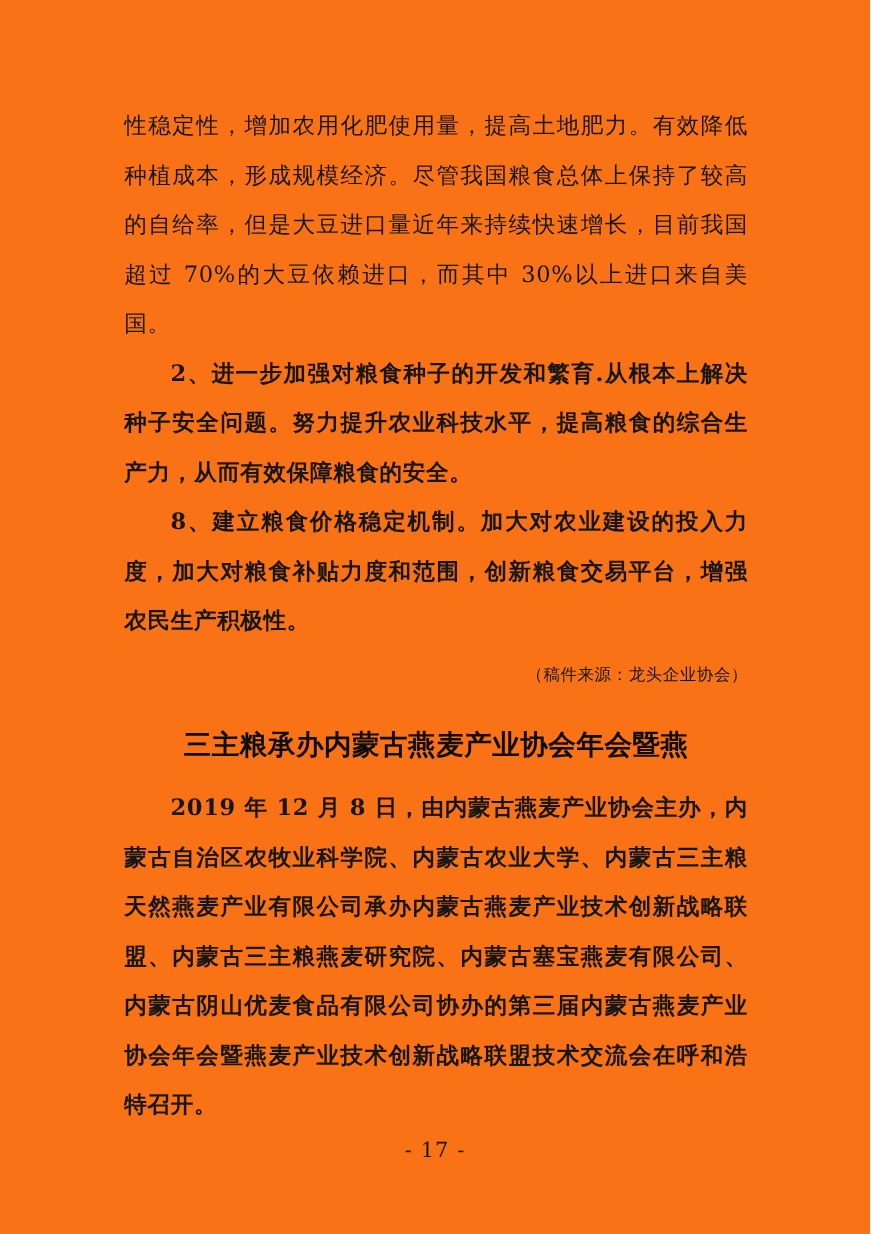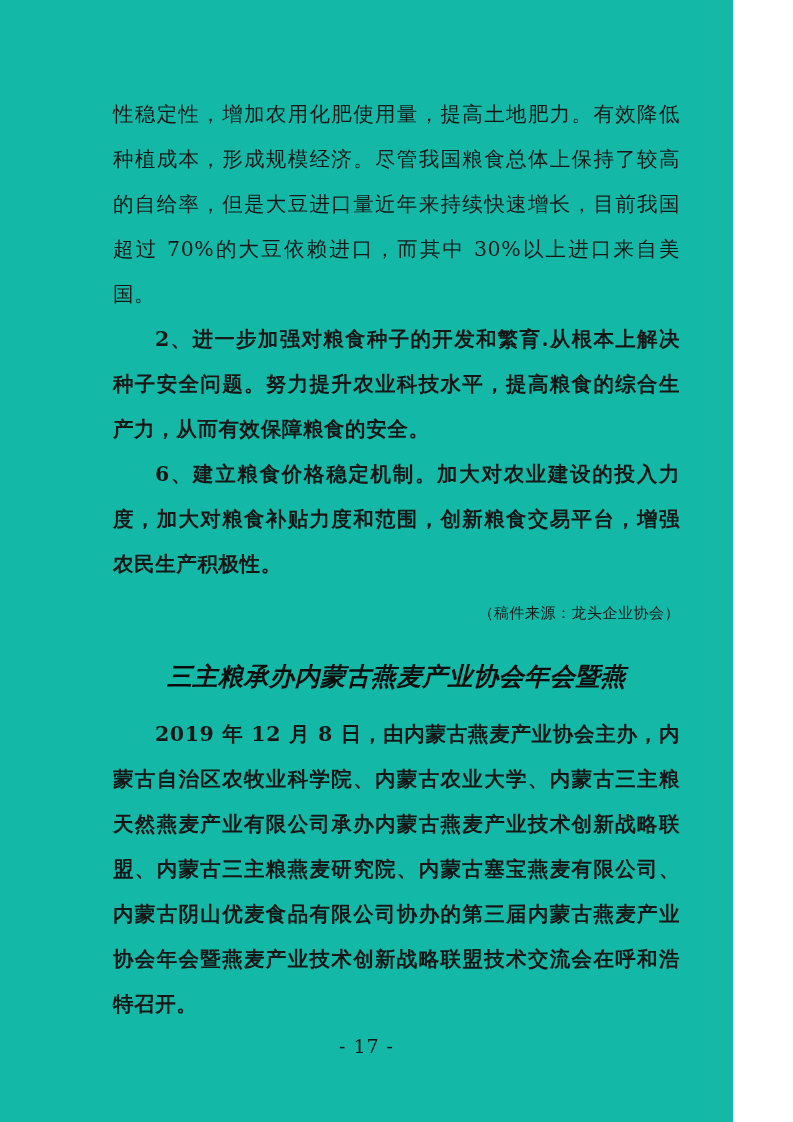--- a/index.html
+++ b/index.html
@@ -2,23 +2,23 @@
 <html><head>
 <meta charset="utf-8">
 <style>
   html, body {
     margin: 0;
     padding: 0;
     background: #ffffff;
   }
   .page {
     position: relative;
-    width: 733px;
+    width: 791px;
     height: 1122px;
-    background: #14b8a6;
+    background: #f97316;
     overflow: hidden;
     font-family: "Liberation Serif", serif;
     color: #1a1a1a;
   }
   .content {
     position: absolute;
     left: 113px;
     top: 92px;
     width: 567px;
   }
@@ -47,21 +47,20 @@
   }
   .heading {
     font-family: "DejaVu Serif", serif;
     font-weight: bold;
     font-size: 25px;
     line-height: 50px;
     text-align: center;
     margin: 16px 0 10px 0;
     letter-spacing: 0.5px;
     color: #0d0d0d;
-    font-style: italic;
   }
   .heading .line {
     display: block;
   }
   .body-block {
     margin-top: 8px;
   }
   .footer {
     position: absolute;
     left: 0;
@@ -77,21 +76,21 @@
 </head>
 <body>
 
 <div class="page">
   <div class="content">
 
     <p class="para">性稳定性，增加农用化肥使用量，提高土地肥力。有效降低种植成本，形成规模经济。尽管我国粮食总体上保持了较高的自给率，但是大豆进口量近年来持续快速增长，目前我国超过 70%的大豆依赖进口，而其中 30%以上进口来自美国。</p>
 
     <p class="para indent">2、进一步加强对粮食种子的开发和繁育.从根本上解决种子安全问题。努力提升农业科技水平，提高粮食的综合生产力，从而有效保障粮食的安全。</p>
 
-    <p class="para indent">6、建立粮食价格稳定机制。加大对农业建设的投入力度，加大对粮食补贴力度和范围，创新粮食交易平台，增强农民生产积极性。</p>
+    <p class="para indent">8、建立粮食价格稳定机制。加大对农业建设的投入力度，加大对粮食补贴力度和范围，创新粮食交易平台，增强农民生产积极性。</p>
 
     <p class="source">（稿件来源：龙头企业协会）</p>
 
     <h1 class="heading">
       <span class="line">三主粮承办内蒙古燕麦产业协会年会暨燕</span>
     </h1>
 
     <div class="body-block">
       <p class="para indent">2019 年 12 月 8 日，由内蒙古燕麦产业协会主办，内蒙古自治区农牧业科学院、内蒙古农业大学、内蒙古三主粮天然燕麦产业有限公司承办内蒙古燕麦产业技术创新战略联盟、内蒙古三主粮燕麦研究院、内蒙古塞宝燕麦有限公司、内蒙古阴山优麦食品有限公司协办的第三届内蒙古燕麦产业协会年会暨燕麦产业技术创新战略联盟技术交流会在呼和浩特召开。</p>
     </div>

